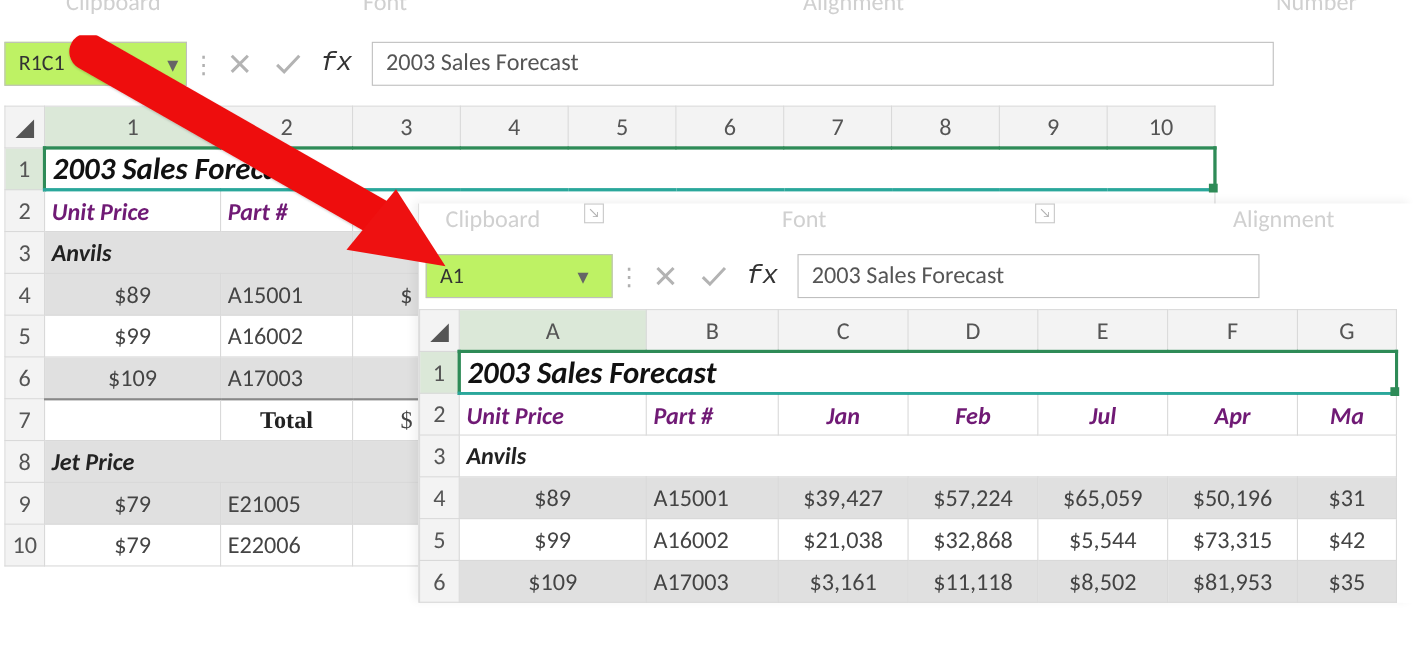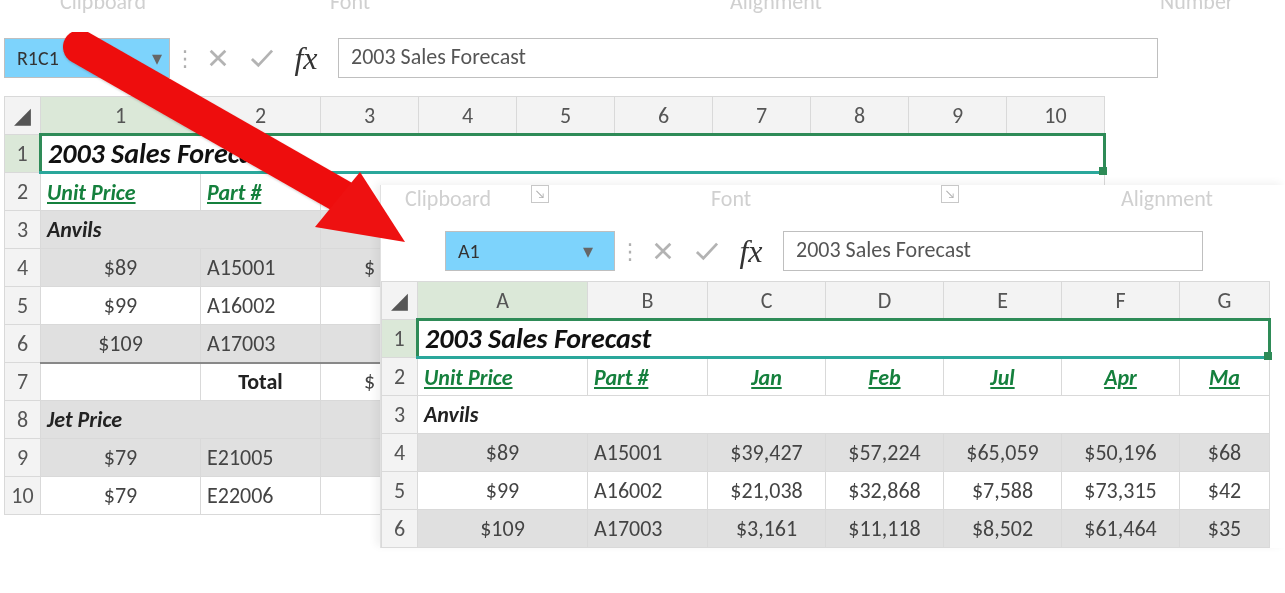--- a/index.html
+++ b/index.html
@@ -19,34 +19,34 @@
   }
   .ribbon-top span { position: absolute; top:-12px; }
   
   .excel1 {
     position: absolute; left: 4px; top: 38px; width: 1281px;
   }
   
   .namebox {
     display: inline-flex; align-items: center;
     border: 1px solid #bfbfbf; height: 40px;
-    font-size: 20px; color: #333; background:#7dd3fc;
+    font-size: 20px; color: #333; background:#bef264;
   }
   .namebox .nb-text {
     padding: 0 12px; min-width: 140px;
   }
   .namebox .nb-arrow {
     width: 24px; text-align: center; color:#666; cursor:pointer;
   }
   .fbar-btn {
     display:inline-flex; width:40px; height:40px; align-items:center;
     justify-content:center; color:#b3b3b3; font-size:26px;
     border:1px solid transparent;
   }
-  .fbar-btn.fx { font-style: italic; font-family: Liberation Serif, serif; color:#333; font-size:32px;}
+  .fbar-btn.fx { font-style: italic; font-family: Liberation Mono, monospace; color:#333; font-size:24px;}
   .formula-input {
     display:inline-block; height:40px; border:1px solid #bfbfbf;
     font-size:22px; color:#555; padding:4px 12px; margin-left:8px;
     background:#fff;
   }
   .excel1 .formula-input { width:820px; }
   .dots { color:#b0b0b0; font-size:22px; display:inline-block; width:20px; text-align:center;}
   
   .grid1 {
     position:absolute; left:4px; top:96px;
@@ -75,40 +75,40 @@
   .title-cell {
     font-weight:700; font-style:italic; font-size:28px; color:#111;
     border:3px solid #2e8b57 !important; background:#fff;
     position:relative;
   }
   .title-cell::after {
     content:""; position:absolute; right:-4px; bottom:-4px;
     width:8px;height:8px;background:#2e8b57;
   }
   .teal-border-row td { border-bottom:3px solid #2aa79b !important; }
-  .red-italic { color:#15803d; font-style:italic; font-weight:700;text-decoration:underline; }
+  .red-italic { color:#701a75; font-style:italic; font-weight:700; }
   .bold-italic { font-weight:700; font-style:italic; color:#222;margin-top:20px; }
   .shade { background:#e0e0e0 !important; }
-  .topborder td { border-top:2px solid #888 !important; }
+  .topborder td { border-top:2px solid #888 !important;font-family:Liberation Serif, serif; }
   
   .excel2 {
     position:absolute; left:380px; top:185px; width:905px;
     background:#fff; border-left:1px solid #e0e0e0;
     box-shadow:-4px -2px 8px rgba(0,0,0,.06);
   }
   .excel2 .ribbon2 {
     height:40px; color:#d0d0d0; font-size:22px; position:relative;
   }
   .excel2 .ribbon2 span { position:absolute; top:0; }
   .excel2 .launcher {
     display:inline-block; width:18px;height:18px;border:1px solid #c8c8c8;
     position:absolute; top:4px; font-size:12px; line-height:16px;
     text-align:center; color:#b0b0b0;
   }
-  .excel2 .bar2 { padding:6px 24px 10px 6px;justify-content:center; }
+  .excel2 .bar2 { padding:6px 24px 10px 6px; }
   .excel2 .formula-input { width:420px; }
   .grid2wrap { position:relative; }
   
   .arrow {
     position:absolute; z-index:50; pointer-events:none;
   }
 </style>
 </head>
 <body>
 
@@ -311,40 +311,40 @@
       <td class="bold-italic" colspan="7">Anvils</td>
     </tr>
     <tr>
       <th class="rowhdr">4</th>
       <td class="right shade">$89</td>
       <td class="shade">A15001</td>
       <td class="right shade">$39,427</td>
       <td class="right shade">$57,224</td>
       <td class="right shade">$65,059</td>
       <td class="right shade">$50,196</td>
-      <td class="right shade">$68</td>
+      <td class="right shade">$31</td>
     </tr>
     <tr>
       <th class="rowhdr">5</th>
       <td class="right">$99</td>
       <td>A16002</td>
       <td class="right">$21,038</td>
       <td class="right">$32,868</td>
-      <td class="right">$7,588</td>
+      <td class="right">$5,544</td>
       <td class="right">$73,315</td>
       <td class="right">$42</td>
     </tr>
     <tr>
       <th class="rowhdr">6</th>
       <td class="right shade">$109</td>
       <td class="shade">A17003</td>
       <td class="right shade">$3,161</td>
       <td class="right shade">$11,118</td>
       <td class="right shade">$8,502</td>
-      <td class="right shade">$61,464</td>
+      <td class="right shade">$81,953</td>
       <td class="right shade">$35</td>
     </tr>
   </tbody>
       </table>
   </div>
 </div>
 
 <svg class="arrow" style="left:60px; top:32px;" width="360" height="230" viewBox="0 0 360 230">
   <defs>
     <filter id="ds">

